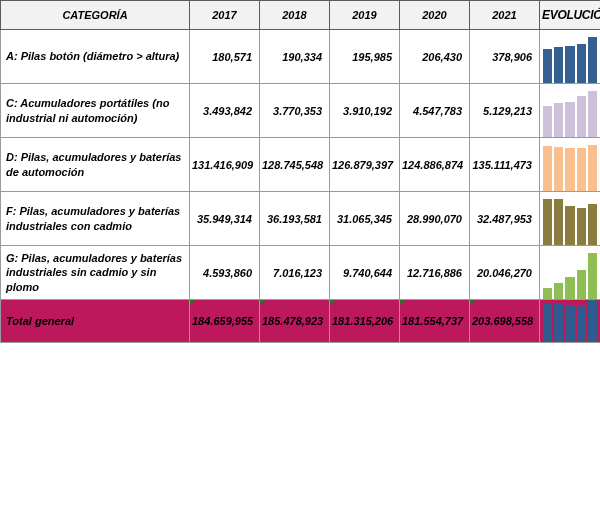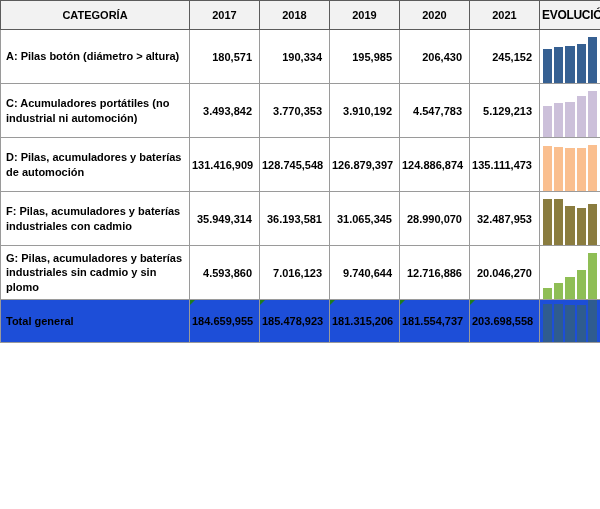--- a/index.html
+++ b/index.html
@@ -1,23 +1,23 @@
 <!DOCTYPE html>
 <html><head>
 <meta charset="utf-8">
 <style>
   html,body{margin:0;padding:0;background:#ffffff;}
   body{font-family:"Liberation Sans","DejaVu Sans",sans-serif;color:#000;}
-  .sheet{width:600px;height:509px;box-sizing:border-box;overflow:hidden;background:#fff;}
+  .sheet{width:600px;height:509px;box-sizing:border-box;overflow:hidden;background:#fff;font-style:italic;}
   table{width:600px;border-collapse:collapse;table-layout:fixed;}
   th,td{box-sizing:border-box;border:1px solid #9a9a9a;font-size:11px;font-weight:700;overflow:hidden;}
   thead th{height:29px;background:#f2f2f2;text-align:center;vertical-align:middle;border:1px solid #5b5b5b;padding:0 2px;}
   thead th.th-evo{font-size:12px;letter-spacing:-0.3px;}
   tbody td{height:54px;vertical-align:middle;}
-  tr.total td{height:34px;background:#1d4ed8;}
+  tr.total td{height:34px;background:#be185d;}
   td.cat{text-align:left;padding:2px 4px 2px 5px;line-height:1.3;}
   td.num{text-align:right;padding:2px 7px 2px 2px;position:relative;}
   td.spark{padding:0;vertical-align:bottom;}
   .spark-wrap{display:flex;align-items:flex-end;gap:2px;padding:0 3px;width:100%;box-sizing:border-box;}
   .bar{flex:1 1 auto;min-width:6px;}
   .err-tri{position:absolute;top:0;left:0;width:0;height:0;
            border-top:5px solid #1e7b1e;border-right:5px solid transparent;}
   table{border:1px solid #5b5b5b;}
 </style>
 </head>
@@ -45,21 +45,21 @@
         <th class="th-evo">EVOLUCIÓN</th>
       </tr>
     </thead>
     <tbody>
         <tr>
           <td class="cat">A: Pilas botón (diámetro &gt; altura)</td>
           <td class="num">180,571</td>
           <td class="num">190,334</td>
           <td class="num">195,985</td>
           <td class="num">206,430</td>
-          <td class="num">245,152</td>
+          <td class="num">378,906</td>
           <td class="spark">
             <div class="spark-wrap">
               <div class="bar" style="height: 34px; background: rgb(54, 96, 146);"></div>
               <div class="bar" style="height: 36px; background: rgb(54, 96, 146);"></div>
               <div class="bar" style="height: 37px; background: rgb(54, 96, 146);"></div>
               <div class="bar" style="height: 39px; background: rgb(54, 96, 146);"></div>
               <div class="bar" style="height: 46px; background: rgb(54, 96, 146);"></div>
             </div>
           </td>
         </tr>

